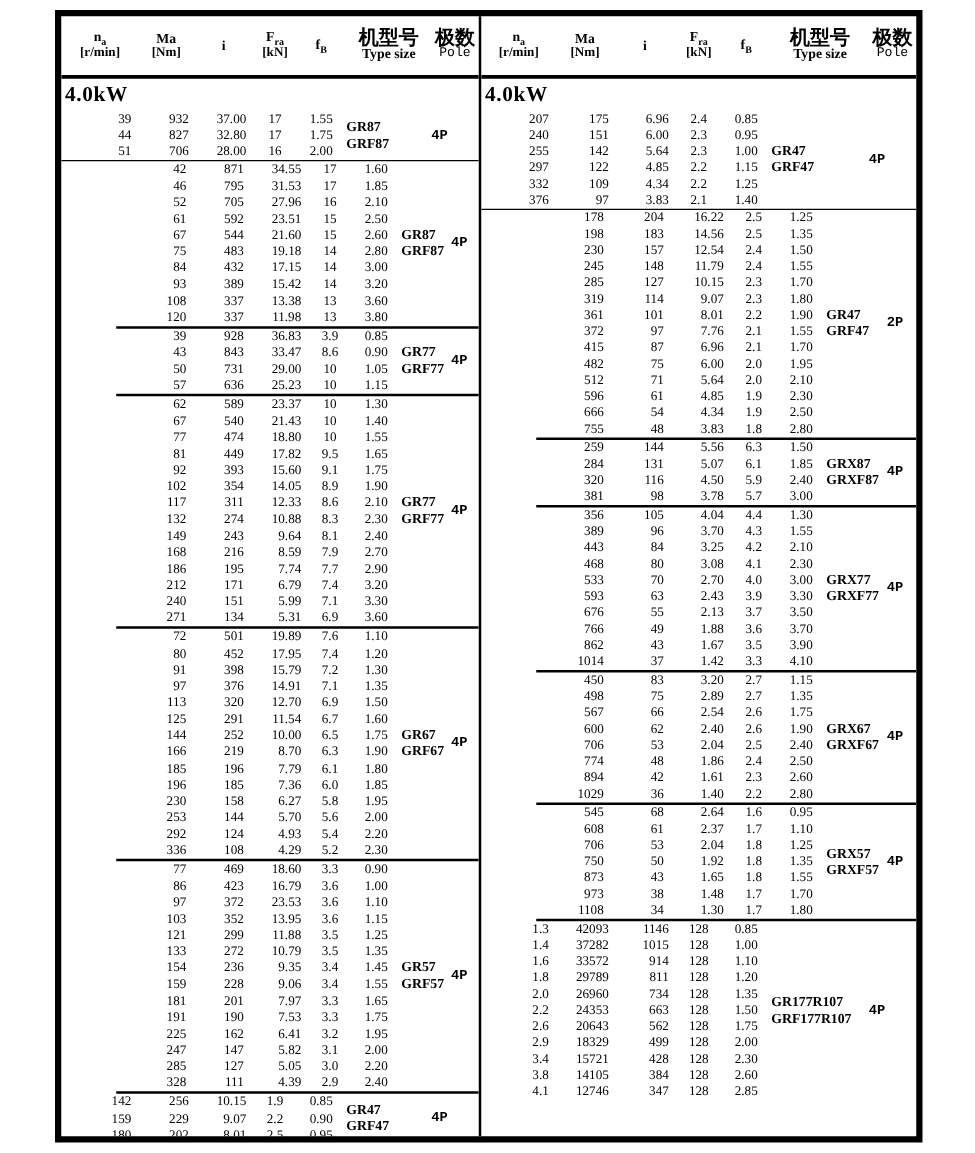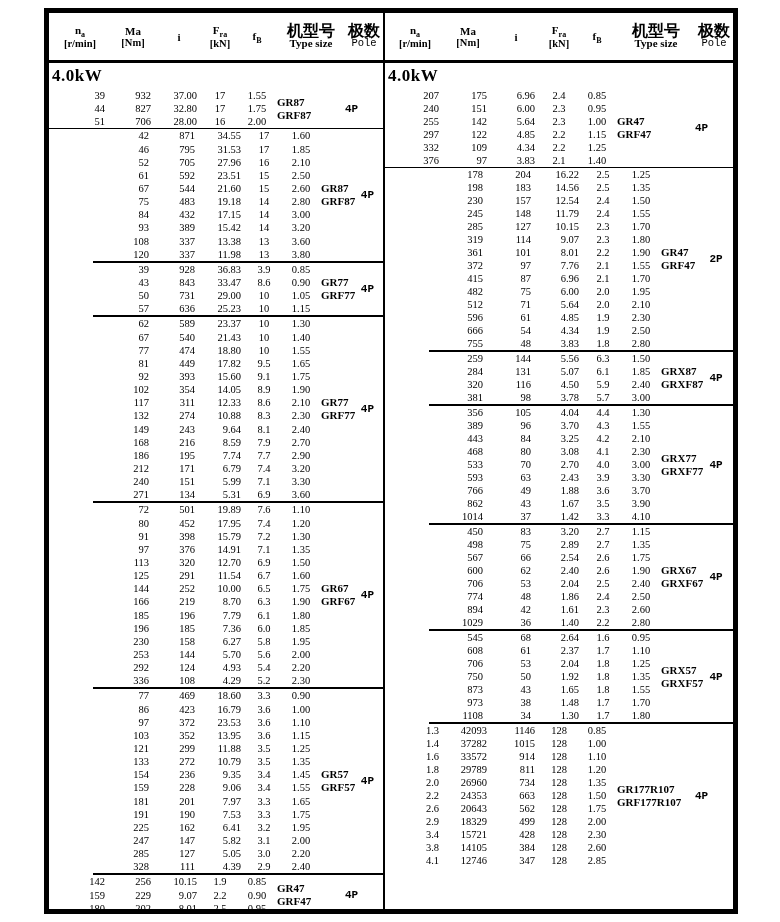--- a/index.html
+++ b/index.html
@@ -845,20 +845,27 @@
             <span class="c c-fb">3.00</span>
           </div>
           <div class="r">
             <span class="c c-na">593</span>
             <span class="c c-ma">63</span>
             <span class="c c-i">2.43</span>
             <span class="c c-fra">3.9</span>
             <span class="c c-fb">3.30</span>
           </div>
           <div class="r">
+            <span class="c c-na">676</span>
+            <span class="c c-ma">55</span>
+            <span class="c c-i">2.13</span>
+            <span class="c c-fra">3.7</span>
+            <span class="c c-fb">3.50</span>
+          </div>
+          <div class="r">
             <span class="c c-na">766</span>
             <span class="c c-ma">49</span>
             <span class="c c-i">1.88</span>
             <span class="c c-fra">3.6</span>
             <span class="c c-fb">3.70</span>
           </div>
           <div class="r">
             <span class="c c-na">862</span>
             <span class="c c-ma">43</span>
             <span class="c c-i">1.67</span>

